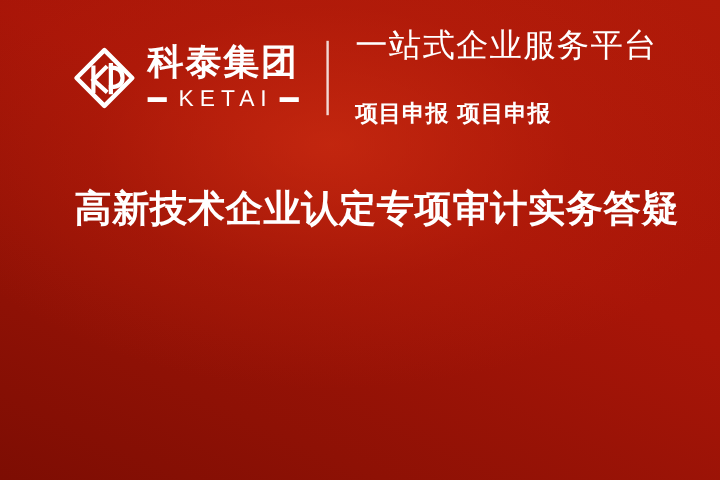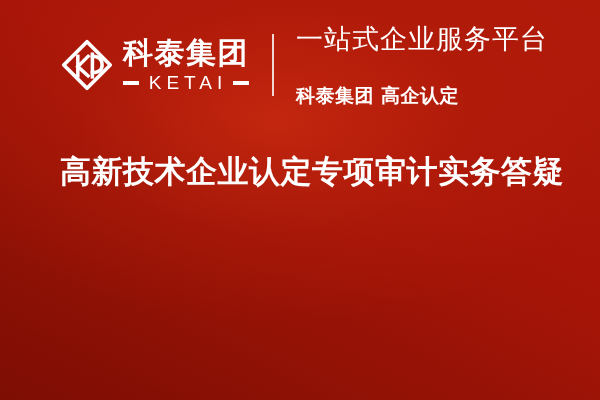--- a/index.html
+++ b/index.html
@@ -133,22 +133,23 @@
   #main-title {
     position: absolute;
     left: 60px;
     top: 152px;
     width: 508px;
     font-size: 31px;
     line-height: 44px;
     font-weight: bold;
     color: #ffffff;
     letter-spacing: 0.5px;
-    font-family: Liberation Mono, monospace;
+    font-family: Liberation Serif, serif;
     word-break: break-all;
+    text-align: center;
   }
 </style>
 </head>
 <body>
 
 <div id="banner">
 
   <div id="header">
 
     <div id="brand-block">
@@ -172,20 +173,20 @@
           <span id="company-name-en">KETAI</span>
           <span class="wm-rule"></span>
         </div>
       </div>
     </div>
 
     <div id="header-divider"></div>
 
     <div id="tagline-block">
       <div id="tagline-main">一站式企业服务平台</div>
-      <div id="tagline-sub">科泰集团 高企认定</div>
+      <div id="tagline-sub">项目申报 项目申报</div>
     </div>
 
   </div>
 
   <div id="main-title">高新技术企业认定专项审计实务答疑</div>
 
 </div>
 
 </body></html>

